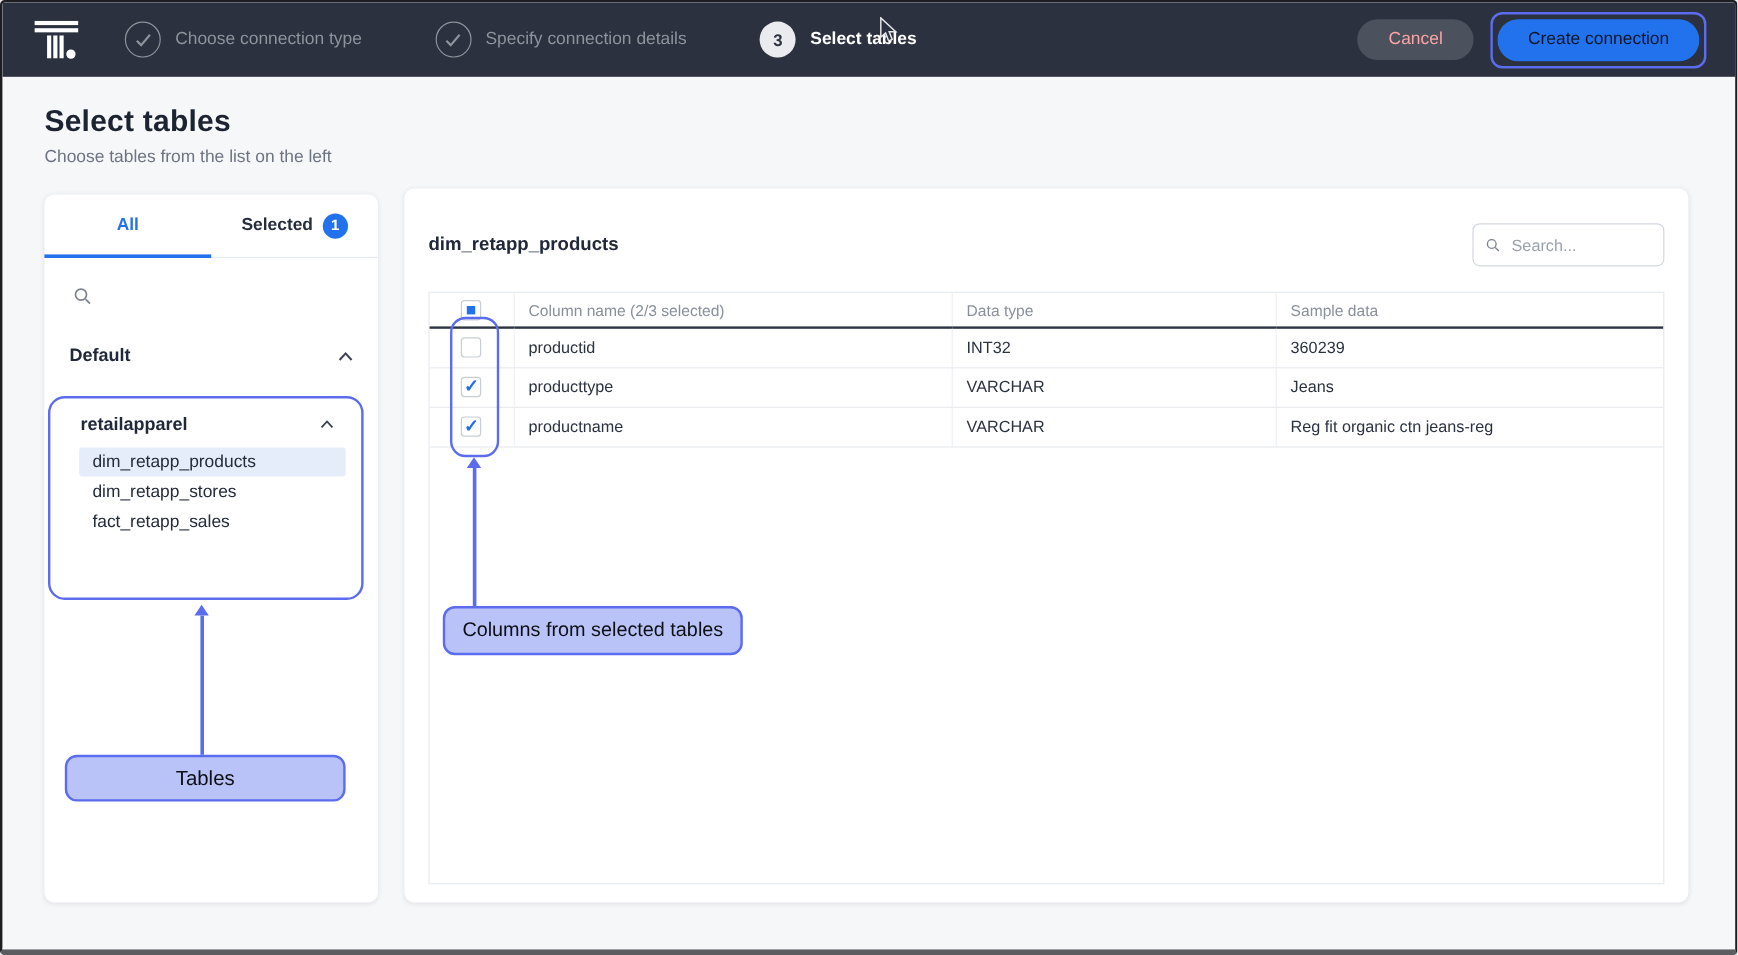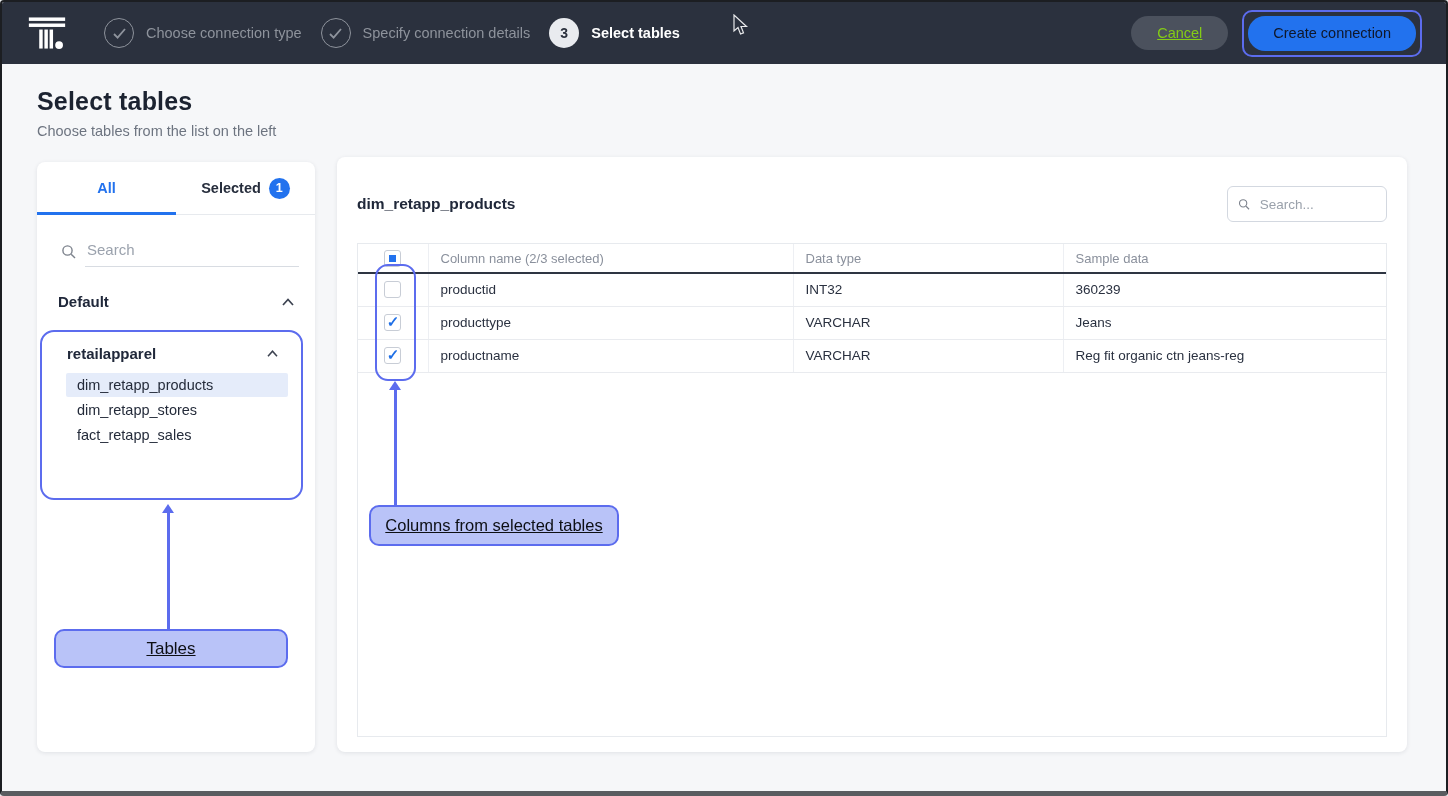--- a/index.html
+++ b/index.html
@@ -10,36 +10,35 @@
     border:2px solid #1c1e22; border-bottom-width:5px; border-bottom-color:#5a5c60;
     border-radius:4px;
   }
 
   
   .topbar {
     position:absolute; top:0; left:0; right:0; height:62px;
     background:#2b313e; display:flex; align-items:center; padding:0 24px;
   }
   .logo { width:42px; height:38px; flex:0 0 auto; }
-  .stepper { display:flex; align-items:center; margin-left:36px; gap:19px; }
+  .stepper { display:flex; align-items:center; margin-left:36px; gap:61px; }
   .step { display:flex; align-items:center; gap:12px; }
   .step-circle {
     width:30px; height:30px; border-radius:50%;
     display:flex; align-items:center; justify-content:center; flex:0 0 auto;
   }
   .step.done .step-circle { border:1.5px solid #8e939c; }
   .step.done .step-label { color:#8e939c; font-size:14.5px; }
   .step.active .step-circle { background:#e9ebef; color:#2b313e; font-weight:bold; font-size:14px; }
   .step.active .step-label { color:#ffffff; font-size:14.5px; font-weight:bold; }
   .topbar-actions { margin-left:auto; display:flex; align-items:center; }
   .btn-cancel {
-    background:#4b515d; color:#84cc16; border:none; cursor:pointer;
+    background:#4b515d; color:#fca5a5; border:none; cursor:pointer;
     height:34px; padding:0 26px; border-radius:17px; font-size:14.5px;
     font-family:"Liberation Sans", sans-serif;
-    text-decoration:underline;
   }
   .create-ring {
     margin-left:14px; border:2px solid var(--accent); border-radius:10px; padding:4px;
   }
   .btn-create {
     background:var(--brand); color:#0f172a; border:none; cursor:pointer;
     height:35px; padding:0 25px; border-radius:17px; font-size:14.5px;
     font-family:"Liberation Sans", sans-serif;
   }
   .cursor { position:absolute; left:731px; top:12px; width:16px; height:22px; z-index:50; }
@@ -92,21 +91,21 @@
   
   .anno-line { position:absolute; width:2.5px; background:var(--accent); }
   .anno-head {
     position:absolute; width:0; height:0;
     border-left:6px solid transparent; border-right:6px solid transparent;
     border-bottom:9px solid var(--accent);
   }
   .callout {
     position:absolute; background:var(--accent-fill); border:2.5px solid var(--accent);
     border-radius:10px; display:flex; align-items:center; justify-content:center;
-    font-size:17px; color:#0d0f14;text-decoration:underline;
+    font-size:17px; color:#0d0f14;
   }
   .callout-tables { left:52px; top:627px; width:234px; height:39px; }
   .callout-columns { left:367px; top:503px; width:250px; height:41px; font-size:16.5px; }
   .line-tables { left:165px; top:511px; height:116px; }
   .head-tables { left:160px; top:502px; }
   .line-columns { left:392px; top:388px; height:115px; }
   .head-columns { left:387px; top:379px; }
   .cb-anno {
     position:absolute; left:373px; top:262px; width:41px; height:117px;
     border:2.5px solid var(--accent); border-radius:13px;
@@ -213,21 +212,20 @@
         <span class="badge">1</span>
       </div>
       <div class="tab-underline"></div>
     </div>
 
     <div class="side-search">
       <svg width="16" height="16" viewBox="0 0 16 16">
         <circle cx="6.5" cy="6.5" r="4.6" stroke="#7c828c" stroke-width="1.4" fill="none"></circle>
         <line x1="10.2" y1="10.2" x2="14" y2="14" stroke="#7c828c" stroke-width="1.4"></line>
       </svg>
-      <input type="text" placeholder="Search" style="">
     </div>
 
     <div class="group-row">
       <span>Default</span>
       <svg width="14" height="10" viewBox="0 0 14 10">
         <polyline points="2,8 7,2.5 12,8" stroke="#3c4250" stroke-width="1.7" fill="none"></polyline>
       </svg>
     </div>
 
     <div class="tables-box">

